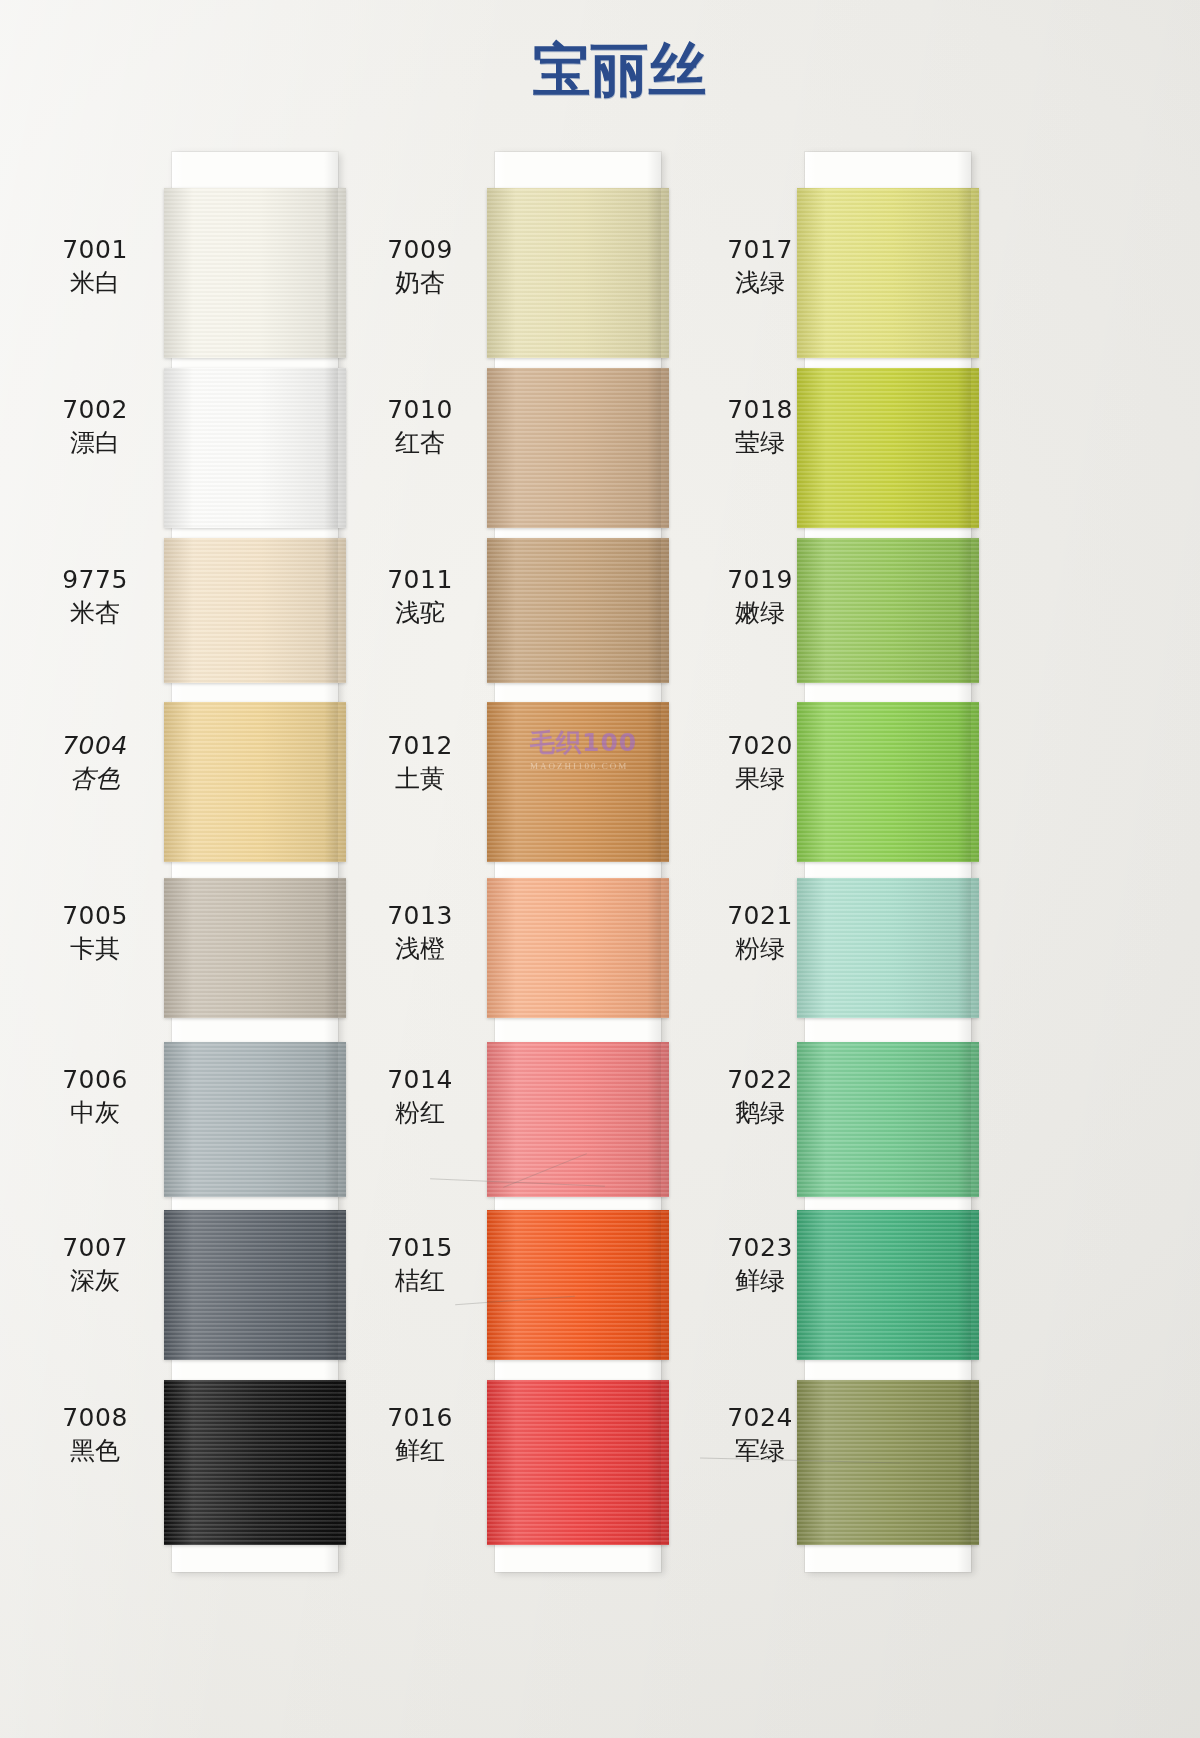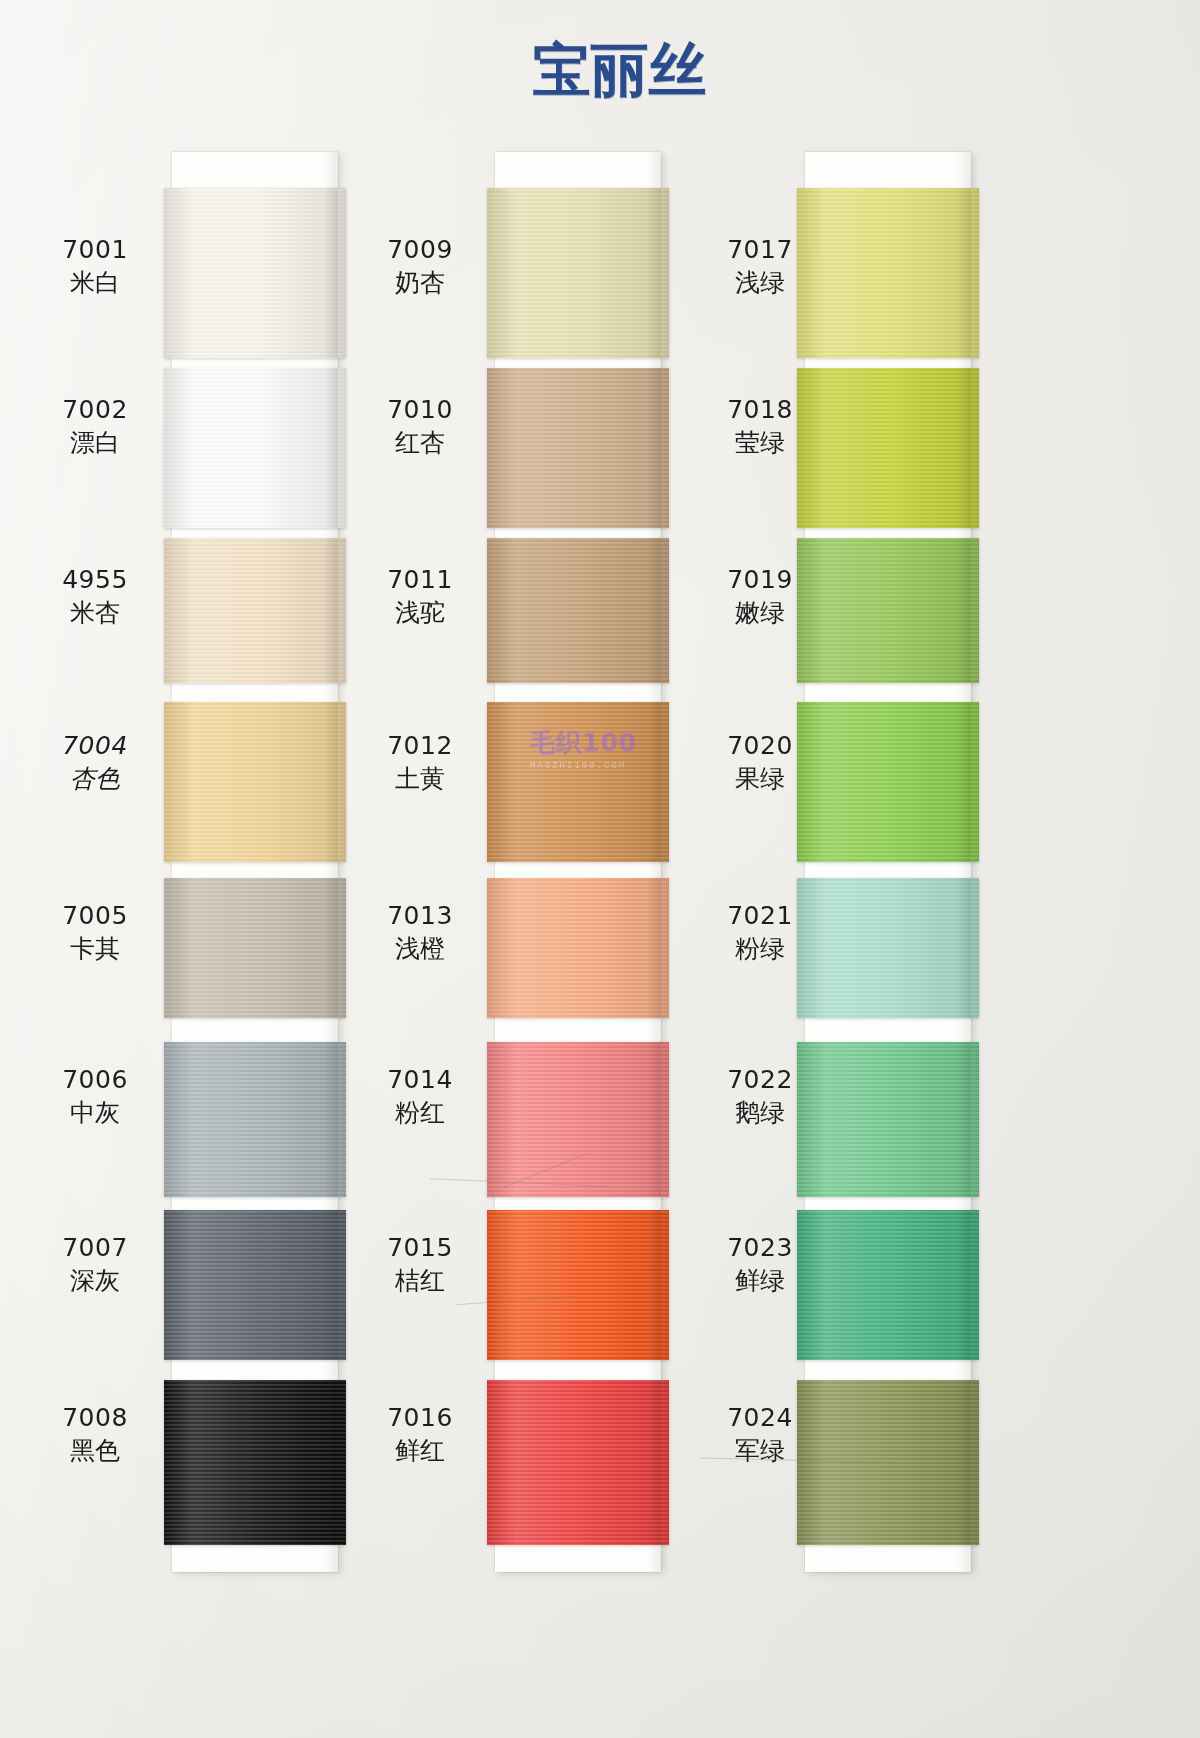--- a/index.html
+++ b/index.html
@@ -116,21 +116,21 @@
   }
   #watermark .wm-main{
     font-size:25px;font-weight:bold;color:#8b5cf6;
     font-family:"DejaVu Sans","Liberation Sans",sans-serif;
     letter-spacing:1px;white-space:nowrap;
     text-shadow:0 0 2px rgba(0,0,0,0.10);
   }
   #watermark .wm-sub{
     font-size:9px;color:#ffffff;letter-spacing:2px;white-space:nowrap;
     margin-top:2px;opacity:.85;
-    font-family:Liberation Mono, monospace;
+    font-family:Liberation Serif, serif;
   }
 
   
   .fibre{position:absolute;border-top:1px solid rgba(120,120,115,.30);pointer-events:none;}
 </style>
 </head>
 <body>
 
 <div id="paper"></div>
 
@@ -178,21 +178,21 @@
       </div>
       <div class="label" style="left: 30px; top: 82px;">
         <div class="code">7001</div>
         <div class="name">米白</div>
       </div>
       <div class="label" style="left: 30px; top: 242px;">
         <div class="code">7002</div>
         <div class="name">漂白</div>
       </div>
       <div class="label" style="left: 30px; top: 412px;">
-        <div class="code">4955</div>
+        <div class="code">9775</div>
         <div class="name">米杏</div>
       </div>
       <div class="label" style="left: 30px; top: 578px; font-style: italic;">
         <div class="code">7004</div>
         <div class="name">杏色</div>
       </div>
       <div class="label" style="left: 30px; top: 748px;">
         <div class="code">7005</div>
         <div class="name">卡其</div>
       </div>

